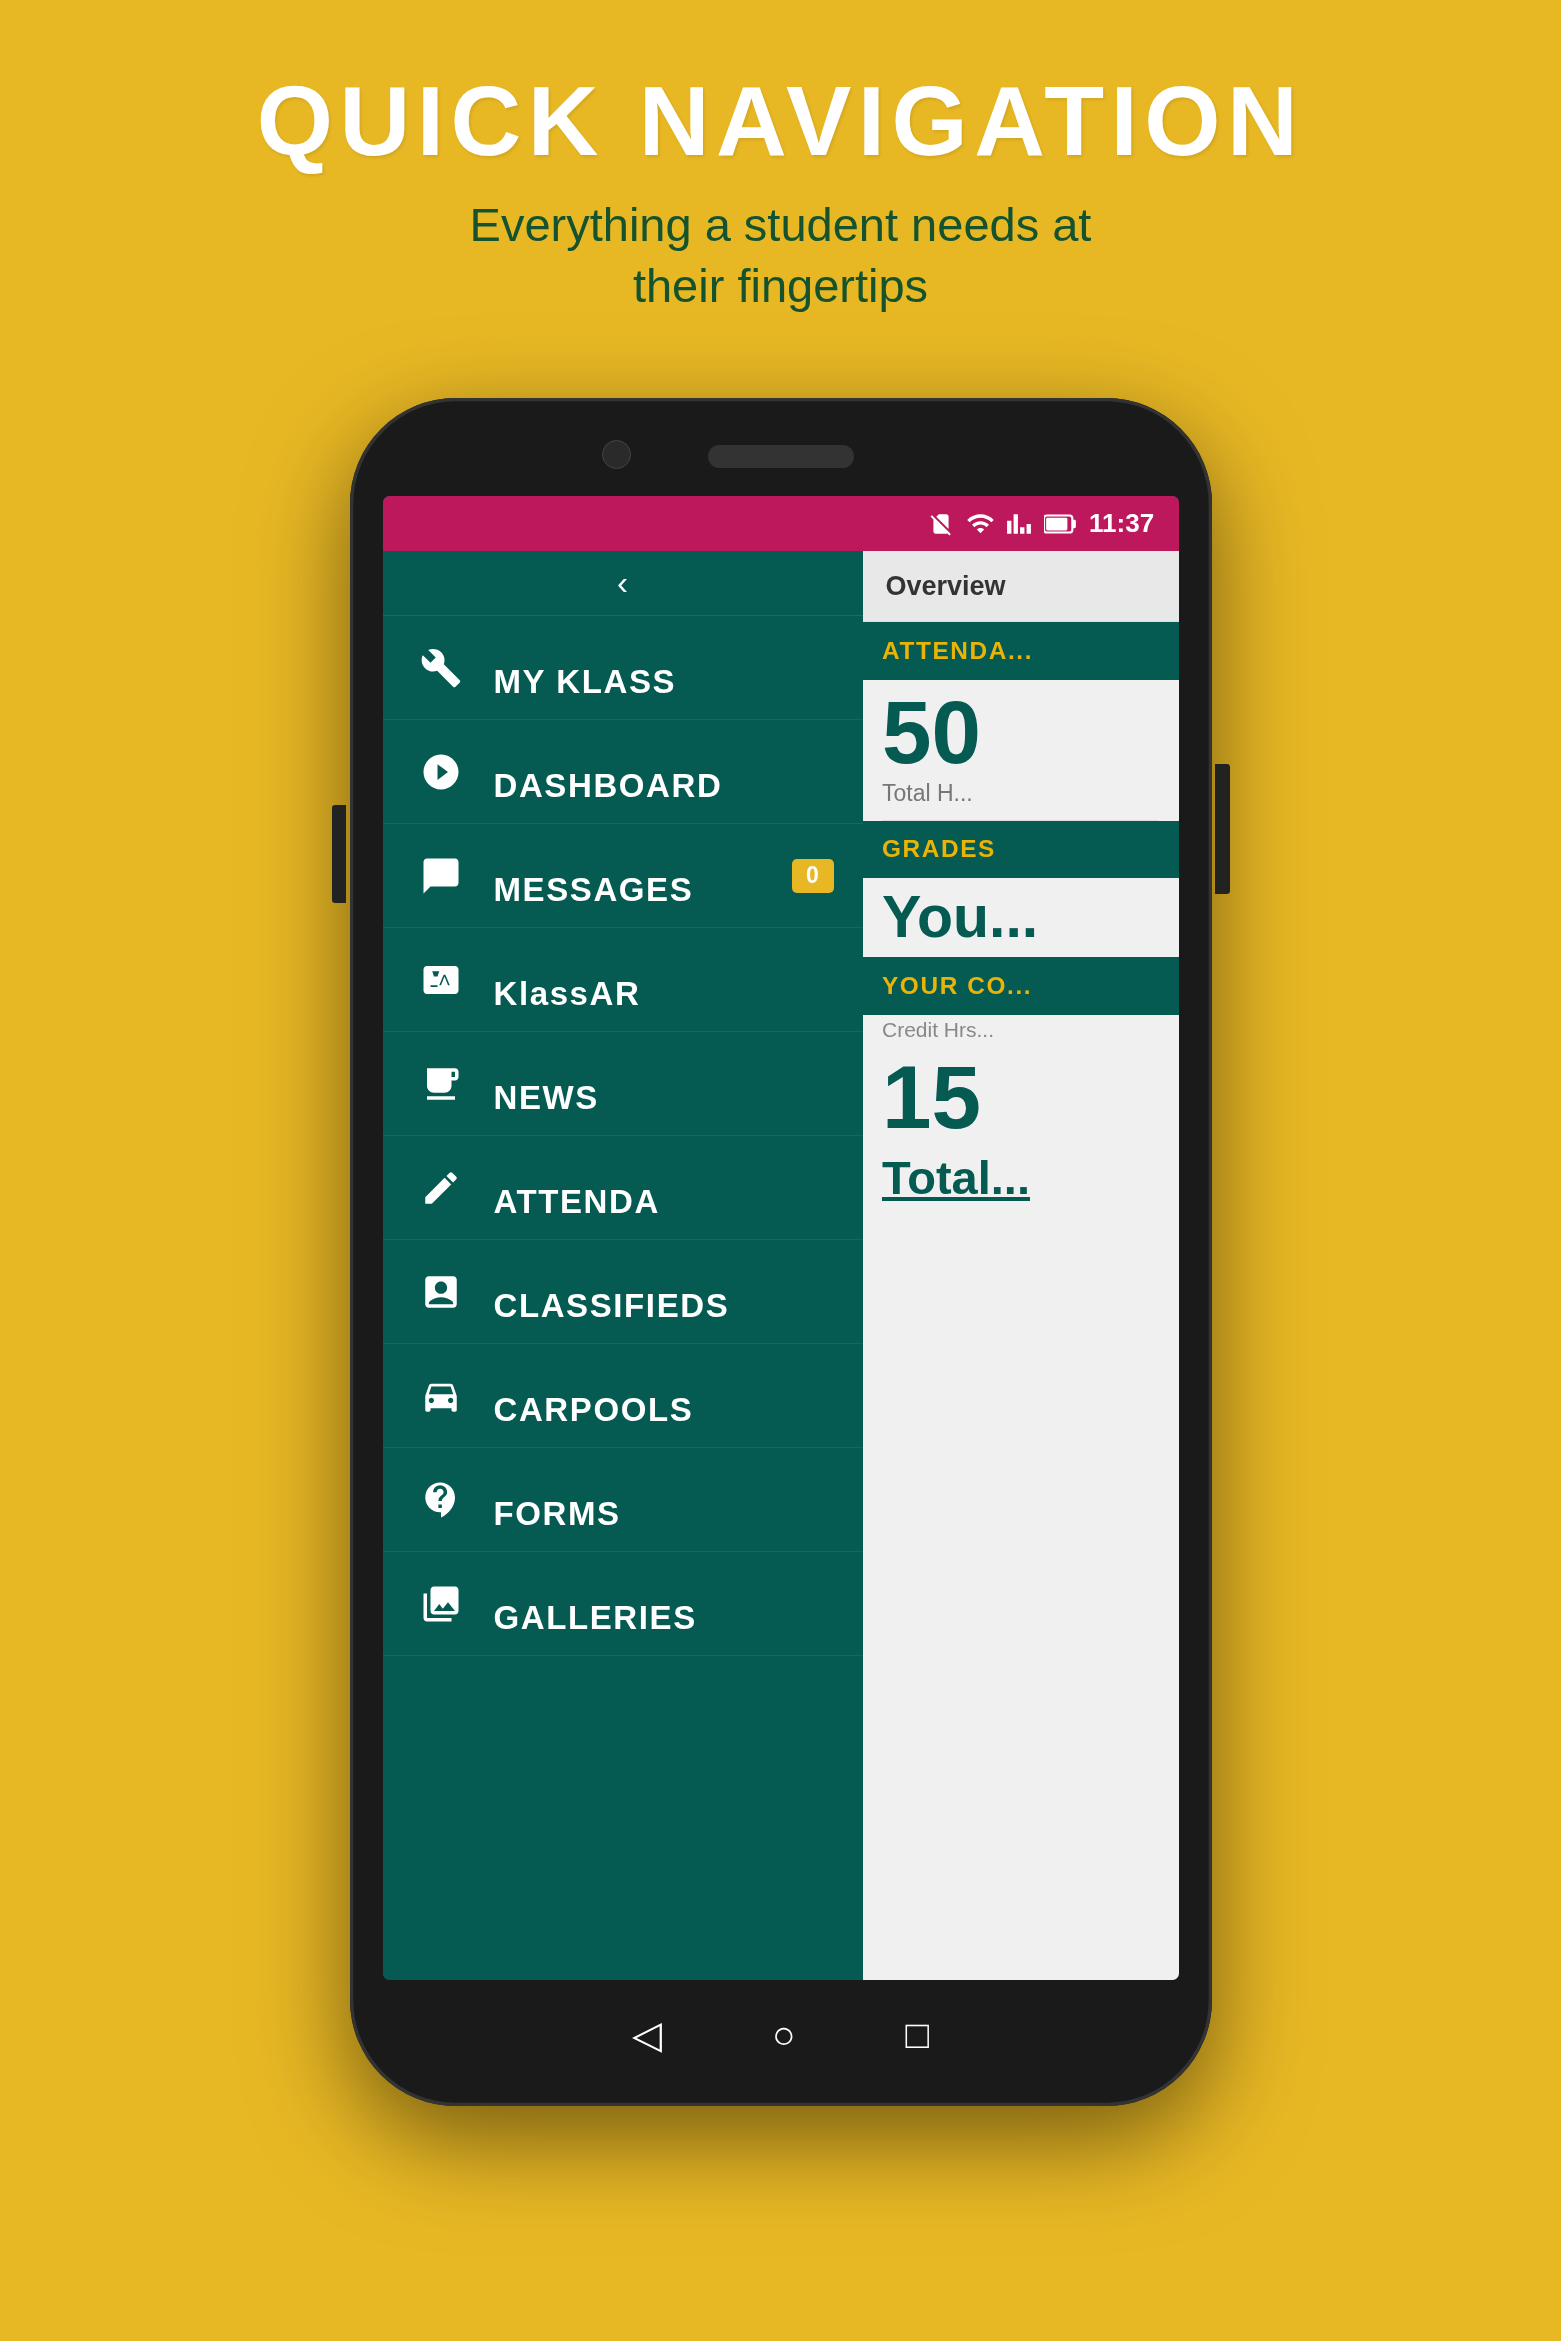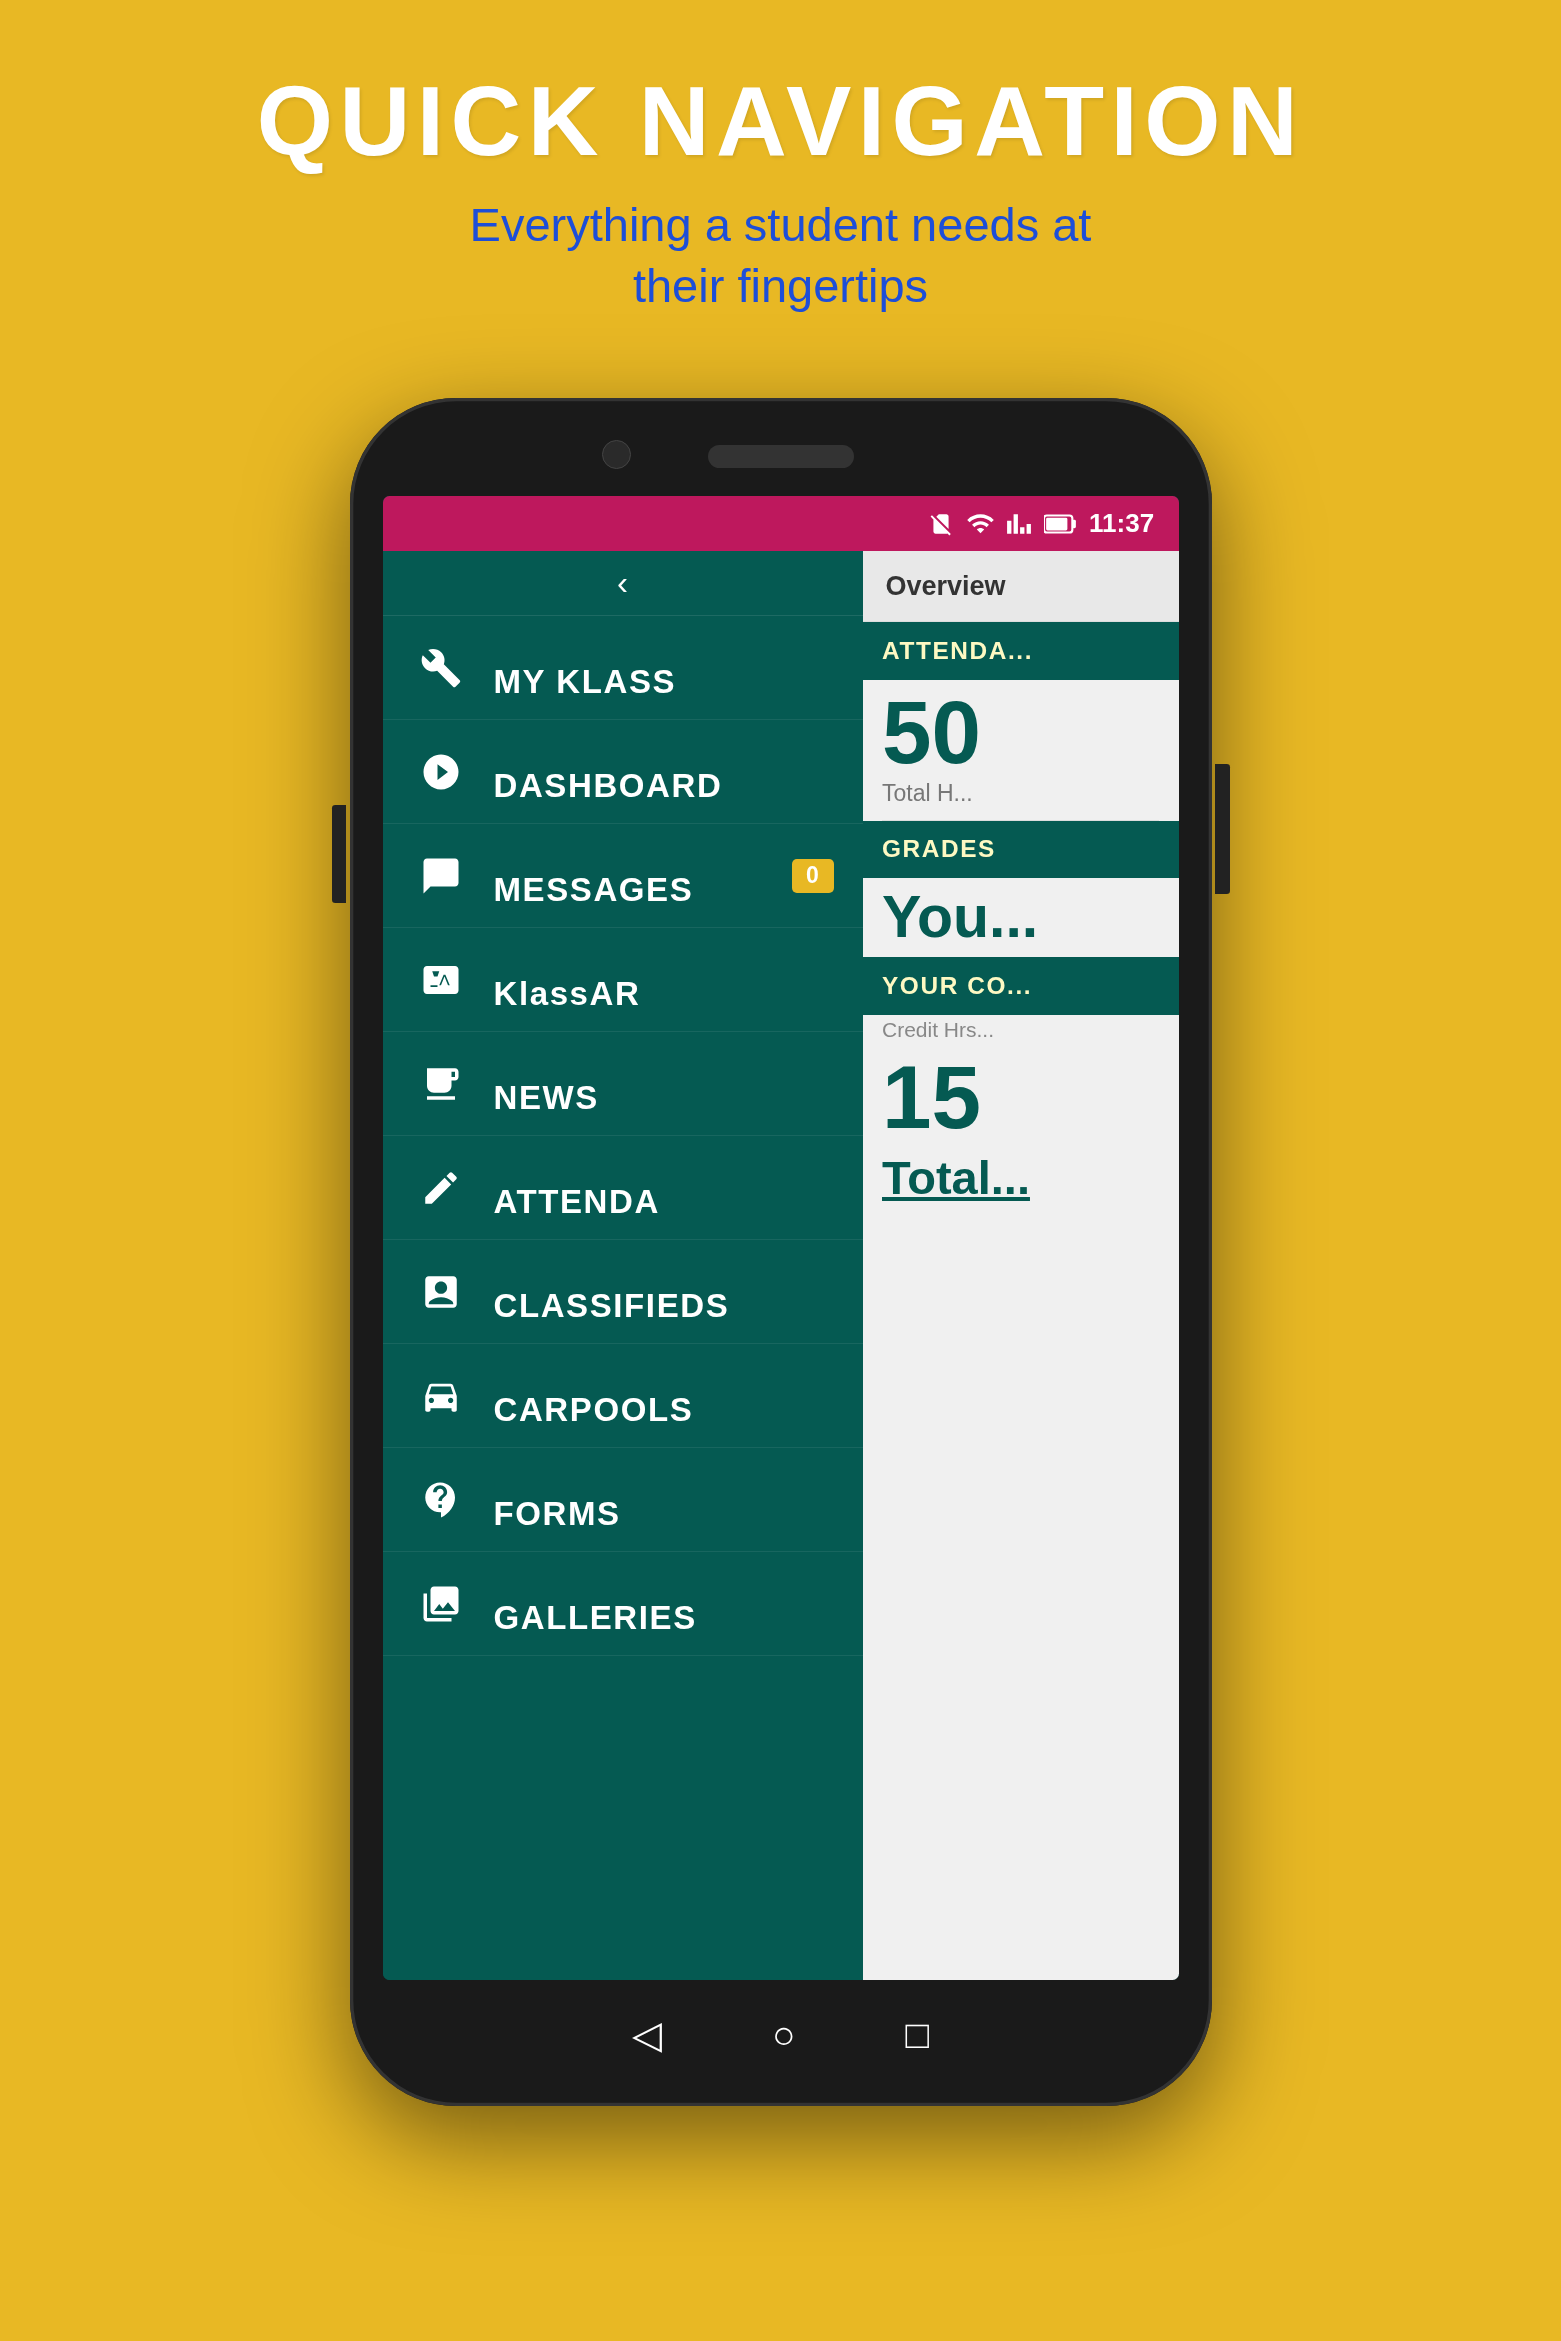--- a/index.html
+++ b/index.html
@@ -24,21 +24,21 @@
     .page-title {
       font-size: 98px;
       font-weight: 900;
       color: white;
       letter-spacing: 6.5px;
       text-shadow: 1.6px 1.6px 3.3px rgba(0,0,0,0.1);
     }
 
     .page-subtitle {
       font-size: 47px;
-      color: #1d4ed8;
+      color: #14532d;
       font-weight: 400;
       line-height: 1.3;
       margin-top: 16.3px;
     }
 
     
     .phone-wrapper {
       position: relative;
       width: 862px;
       height: 1708px;
@@ -232,21 +232,21 @@
       background: #e8e8e8;
       padding: 19.5px 23px;
       font-size: 27px;
       color: #333;
       font-weight: 600;
       border-bottom: 1.6px solid #ddd;
     }
 
     .section-header {
       background: #055a52;
-      color: #fef9c3;
+      color: #eab308;
       font-size: 24.4px;
       font-weight: 700;
       letter-spacing: 1.6px;
       padding: 14.6px 19.5px;
     }
 
     .overview-stat-big {
       font-size: 89px;
       font-weight: 700;
       color: #055a52;

